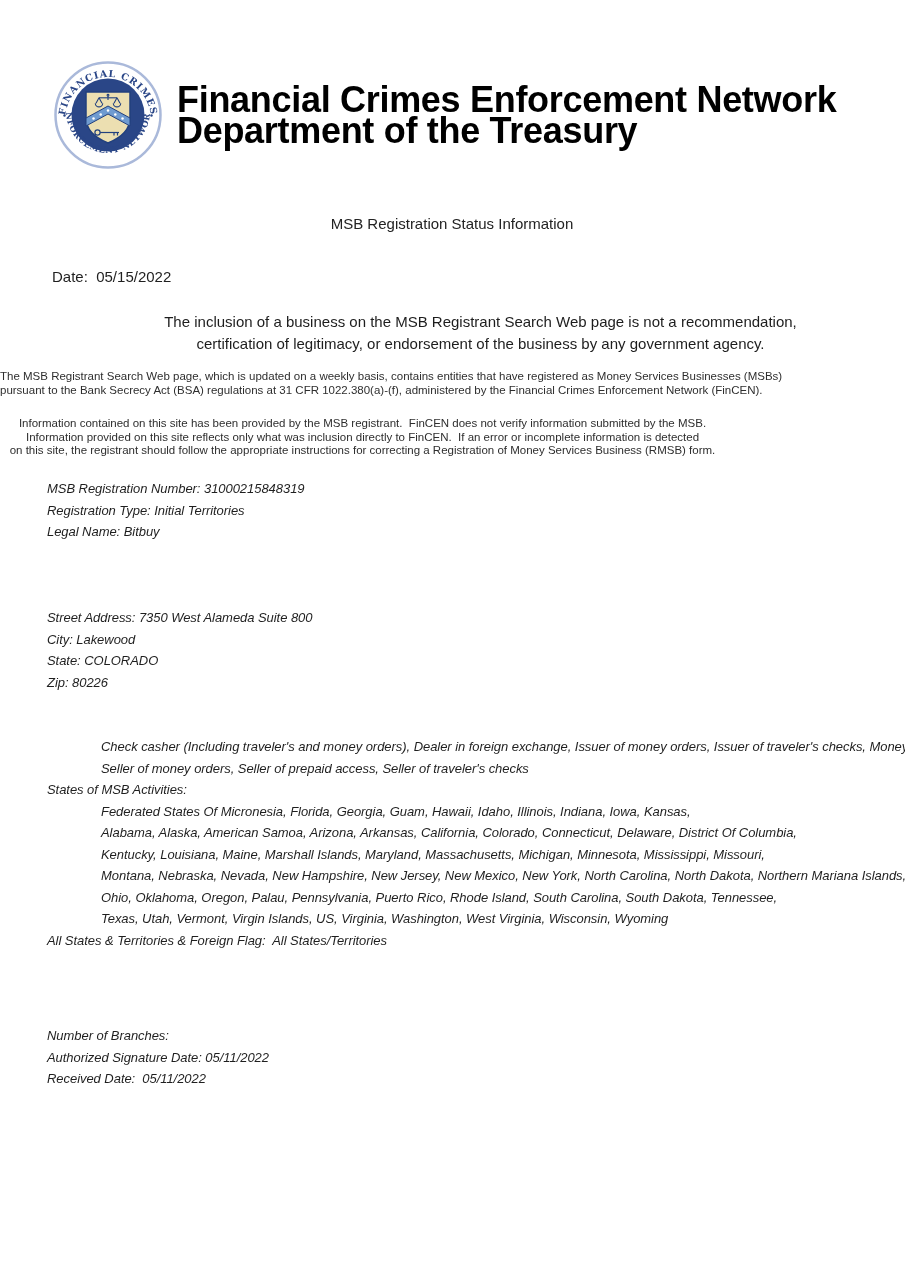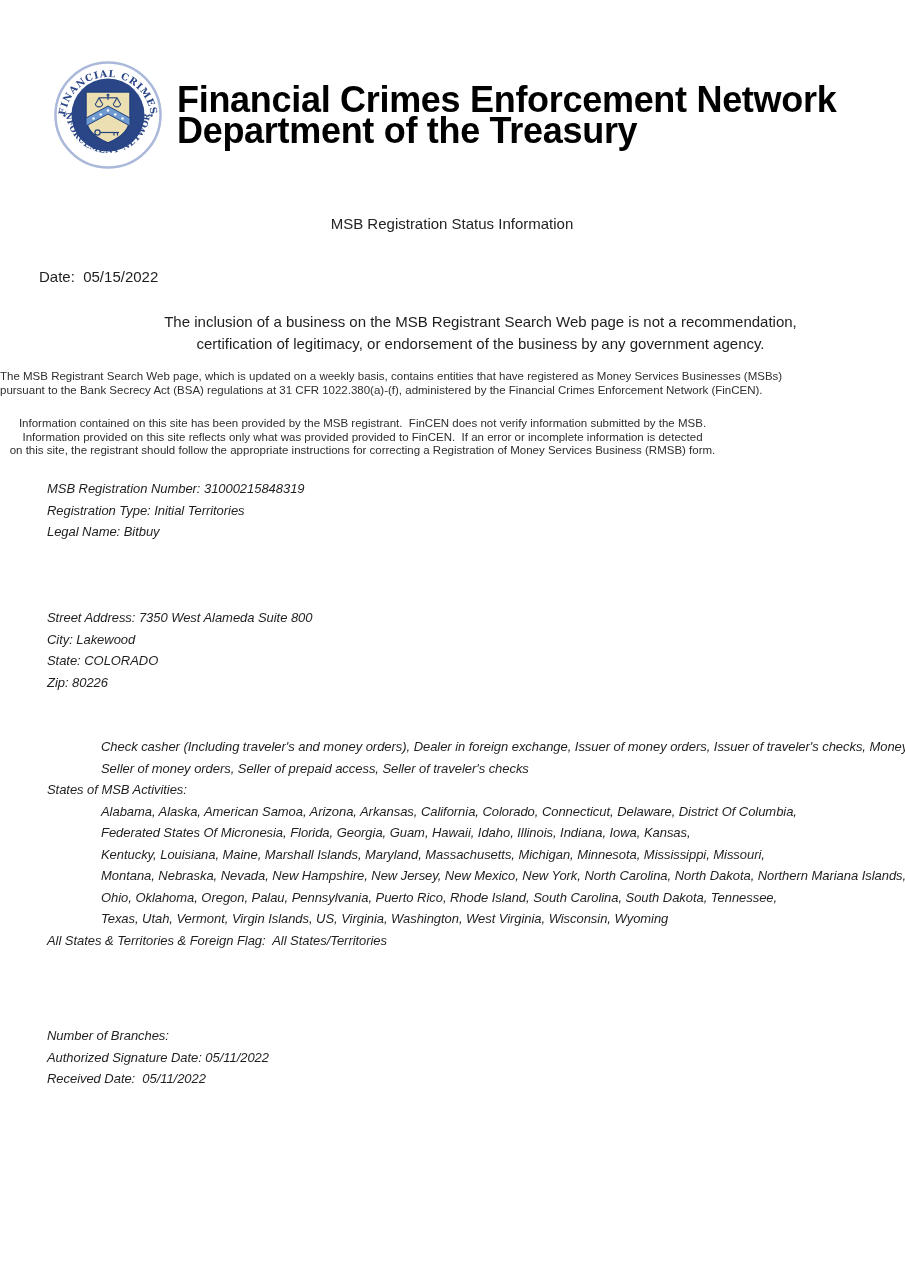--- a/index.html
+++ b/index.html
@@ -21,21 +21,21 @@
   .wordmark {
     font-weight:bold; font-size:36px; line-height:31px;
     letter-spacing:-0.3px; color:#000000;
   }
   
   .doc-title {
     position:absolute; top:215px; left:0; width:840px;
     text-align:center; font-size:15px; color:#232323;margin-left:32px;
   }
   .date-line {
-    position:absolute; top:268px; left:39px;
+    position:absolute; top:268px; left:52px;
     font-size:15px; white-space:pre;
   }
   
   .notice {
     position:absolute; top:311px; left:0; width:905px;
     text-align:center; font-size:15px; line-height:22px; color:#1d1d1d;margin-left:28px;
   }
   
   .fine {
     position:absolute; left:0; width:725px;
@@ -118,43 +118,43 @@
     <div>certification of legitimacy, or endorsement of the business by any government agency.</div>
   </div>
 
   <div class="fine fine-weekly">
     <div>The MSB Registrant Search Web page, which is updated on a weekly basis, contains entities that have registered as Money Services Businesses (MSBs)</div>
     <div>pursuant to the Bank Secrecy Act (BSA) regulations at 31 CFR 1022.380(a)-(f), administered by the Financial Crimes Enforcement Network (FinCEN).</div>
   </div>
 
   <div class="fine fine-provided">
     <div>Information contained on this site has been provided by the MSB registrant.  FinCEN does not verify information submitted by the MSB.</div>
-    <div>Information provided on this site reflects only what was provided provided to FinCEN.  If an error or incomplete information is detected</div>
+    <div>Information provided on this site reflects only what was inclusion directly to FinCEN.  If an error or incomplete information is detected</div>
     <div>on this site, the registrant should follow the appropriate instructions for correcting a Registration of Money Services Business (RMSB) form.</div>
   </div>
 
   <div class="block reg">
     <div>MSB Registration Number: 31000215848319</div>
     <div>Registration Type: Initial Territories</div>
     <div>Legal Name: Bitbuy</div>
   </div>
 
   <div class="block addr">
     <div>Street Address: 7350 West Alameda Suite 800</div>
     <div>City: Lakewood</div>
     <div>State: COLORADO</div>
     <div>Zip: 80226</div>
   </div>
 
   <div class="block acts">
     <div class="indent clip">Check casher (Including traveler's and money orders), Dealer in foreign exchange, Issuer of money orders, Issuer of traveler's checks, Money transmi</div>
     <div class="indent">Seller of money orders, Seller of prepaid access, Seller of traveler's checks</div>
     <div>States of MSB Activities:</div>
+    <div class="indent">Federated States Of Micronesia, Florida, Georgia, Guam, Hawaii, Idaho, Illinois, Indiana, Iowa, Kansas,</div>
     <div class="indent">Alabama, Alaska, American Samoa, Arizona, Arkansas, California, Colorado, Connecticut, Delaware, District Of Columbia,</div>
-    <div class="indent">Federated States Of Micronesia, Florida, Georgia, Guam, Hawaii, Idaho, Illinois, Indiana, Iowa, Kansas,</div>
     <div class="indent">Kentucky, Louisiana, Maine, Marshall Islands, Maryland, Massachusetts, Michigan, Minnesota, Mississippi, Missouri,</div>
     <div class="indent">Montana, Nebraska, Nevada, New Hampshire, New Jersey, New Mexico, New York, North Carolina, North Dakota, Northern Mariana Islands,</div>
     <div class="indent">Ohio, Oklahoma, Oregon, Palau, Pennsylvania, Puerto Rico, Rhode Island, South Carolina, South Dakota, Tennessee,</div>
     <div class="indent">Texas, Utah, Vermont, Virgin Islands, US, Virginia, Washington, West Virginia, Wisconsin, Wyoming</div>
     <div>All States &amp; Territories &amp; Foreign Flag:  All States/Territories</div>
   </div>
 
   <div class="block branches">
     <div>Number of Branches:</div>
     <div>Authorized Signature Date: 05/11/2022</div>

